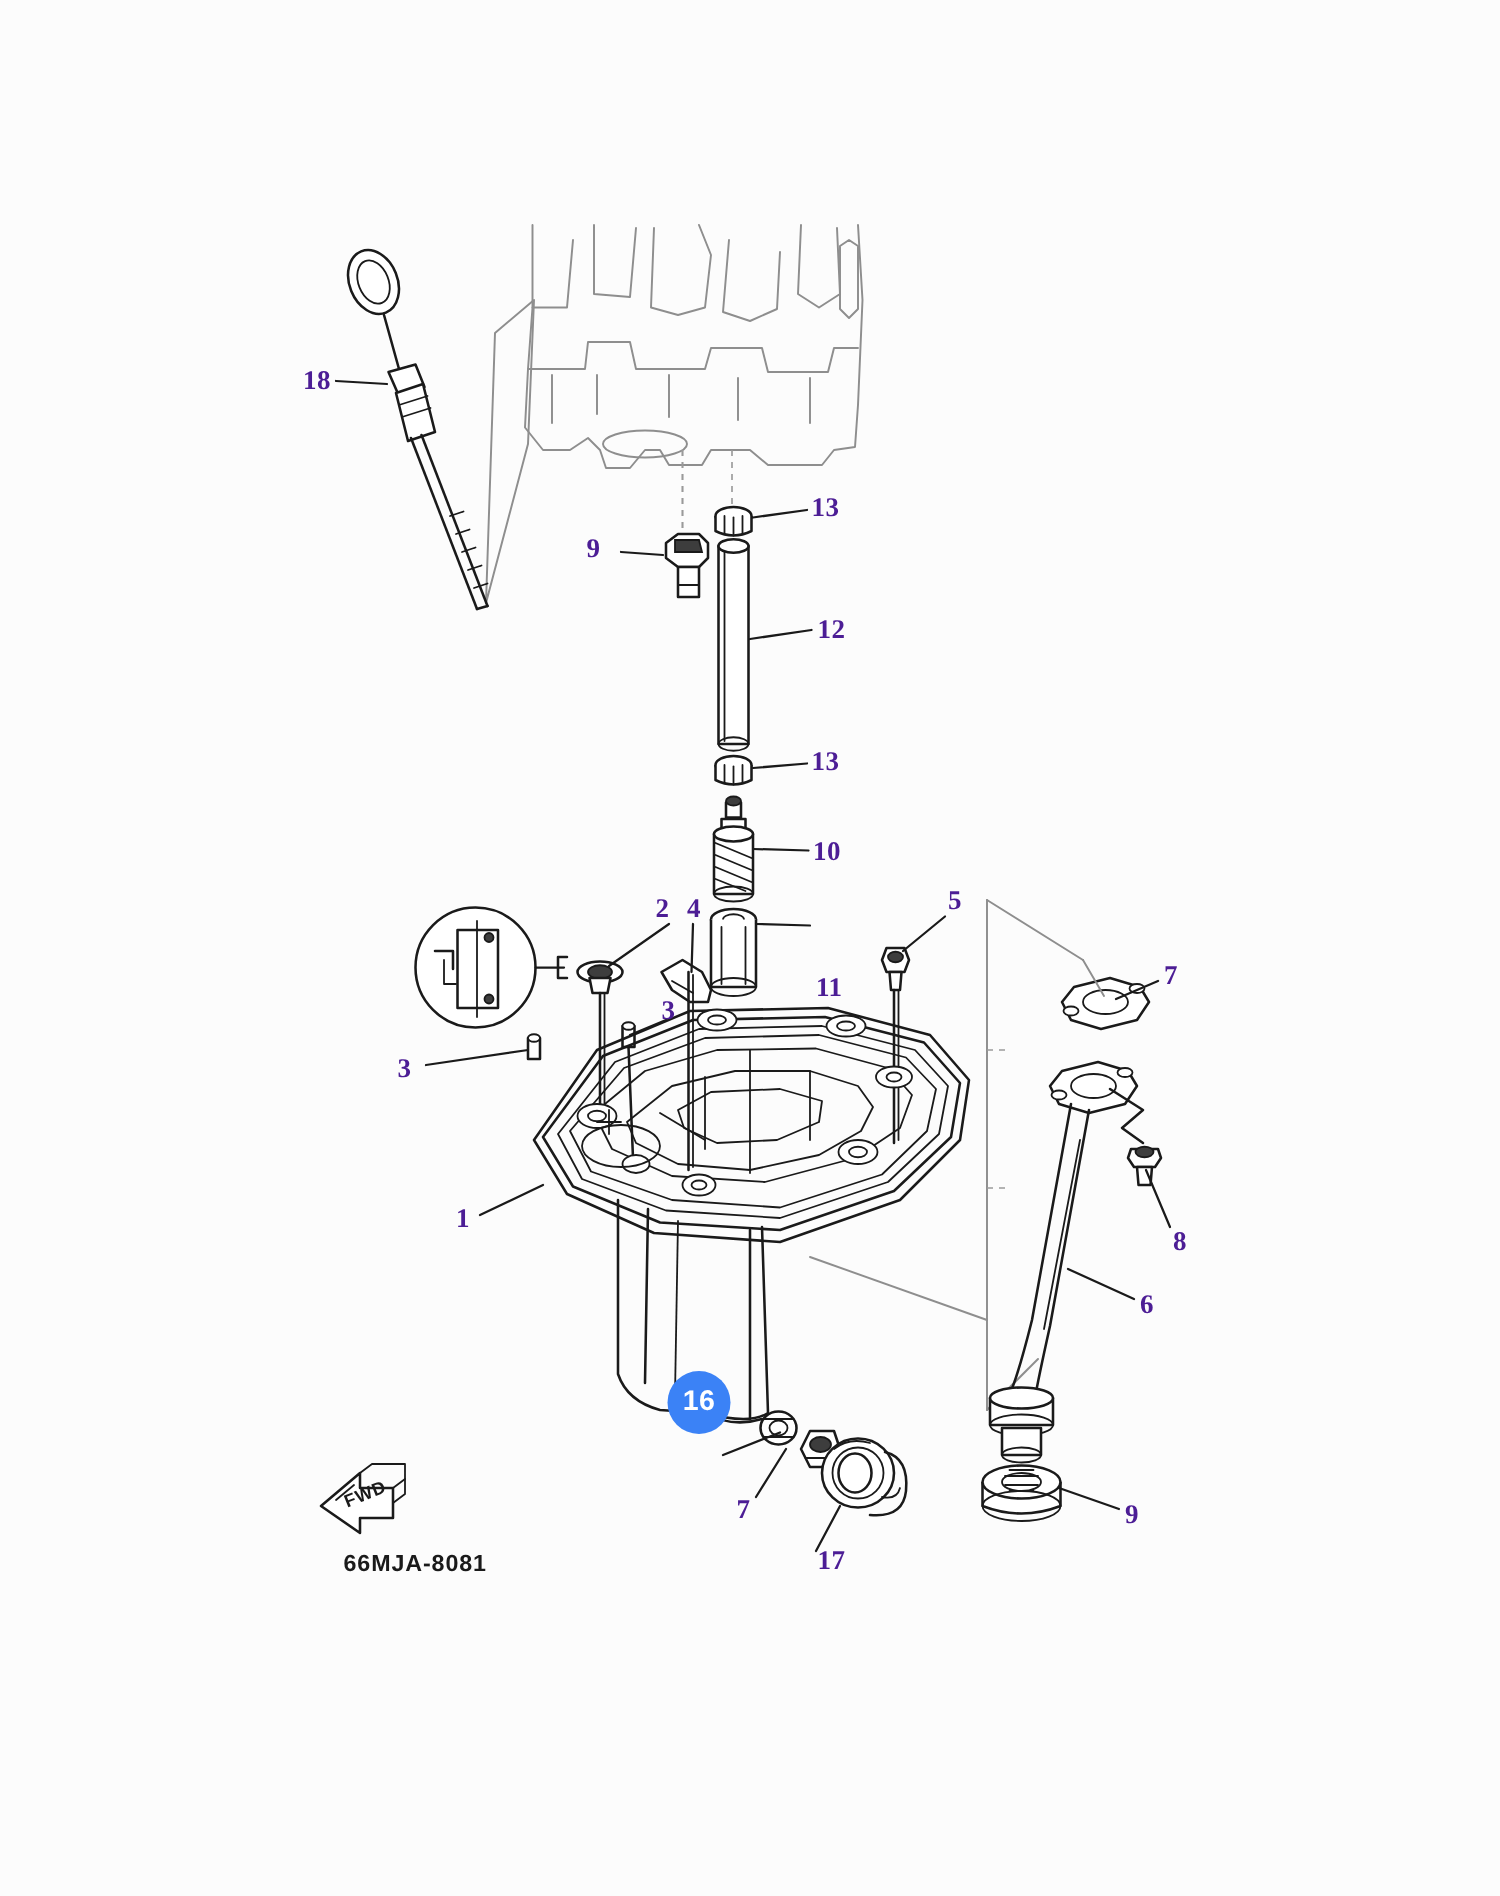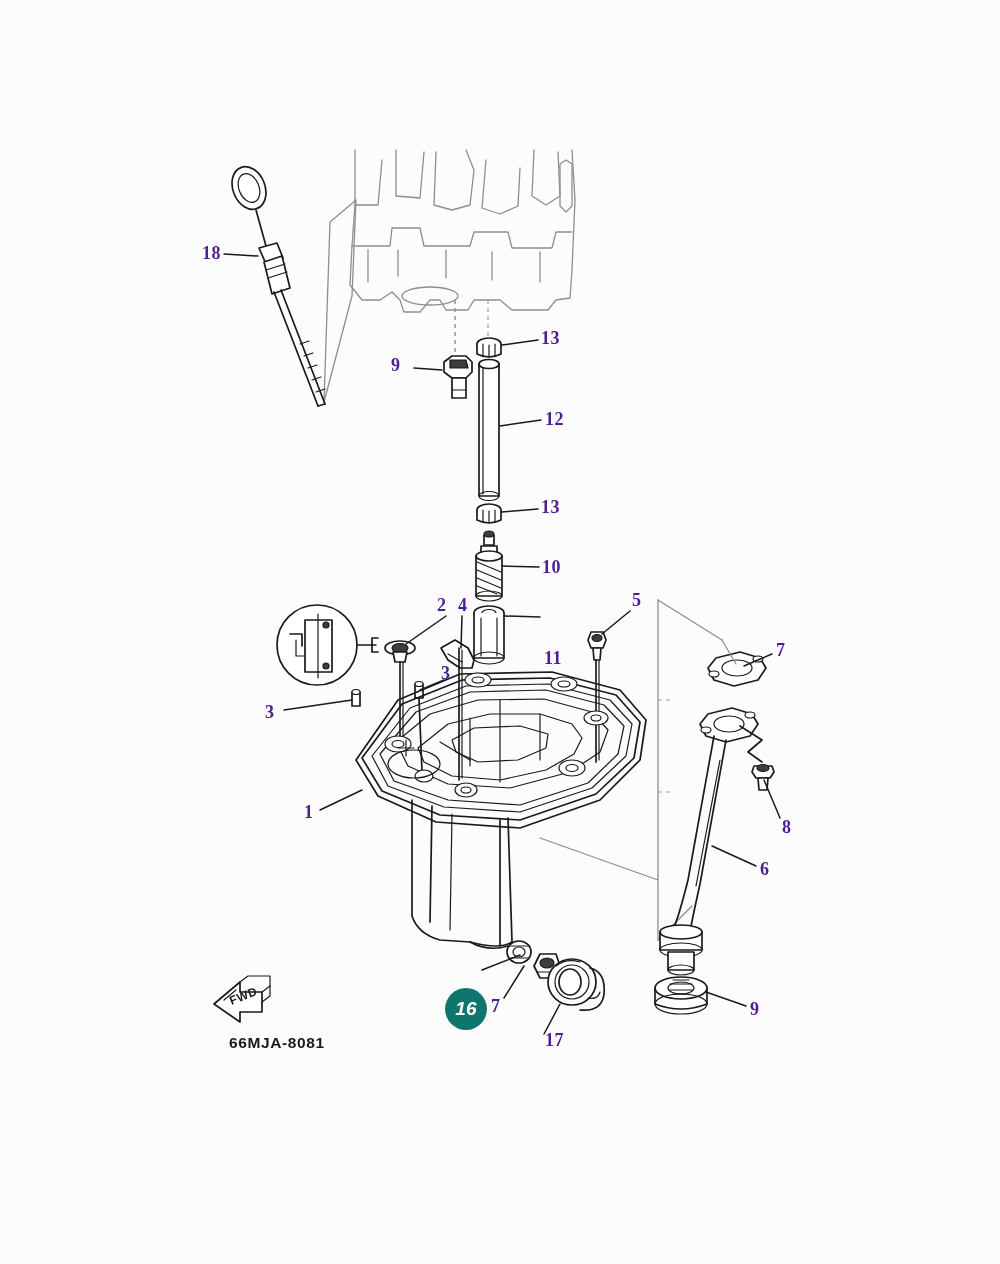--- a/index.html
+++ b/index.html
@@ -366,19 +366,19 @@
   <div class="lbl" style="left:542px;top:558px;text-align:center;">10</div>
   <div class="lbl" style="left:544px;top:608px;margin-top:41px;">11</div>
   <div class="lbl" style="left:545px;top:410px;">12</div>
   <div class="lbl" style="left:541px;top:329px;">13</div>
   <div class="lbl" style="left:541px;top:498px;">13</div>
   <div class="lbl" style="left:391px;top:356px;">9</div>
   <div class="lbl" style="left:491px;top:997px;">7</div>
   <div class="lbl" style="left:531px;top:1031px;margin-left:14px;">17</div>
   <div class="lbl" style="left:202px;top:244px;">18</div>
 
-  <div class="badge" style="left:445px;top:988px;background:#0f766e;font-style:italic;">16</div>
+  <div class="badge" style="left:445px;top:914px;background:#3b82f6;">16</div>
 
   <div class="code" style="left:188px;top:1034px;">66MJA-8081</div>
 
   <div style="position:absolute;left:229px;top:989px;font-family:'Liberation Sans',sans-serif;font-weight:bold;font-size:12px;color:#1a1a1a;transform:rotate(-22deg);letter-spacing:.5px;">FWD</div>
 
 </div>
 
 </body></html>

